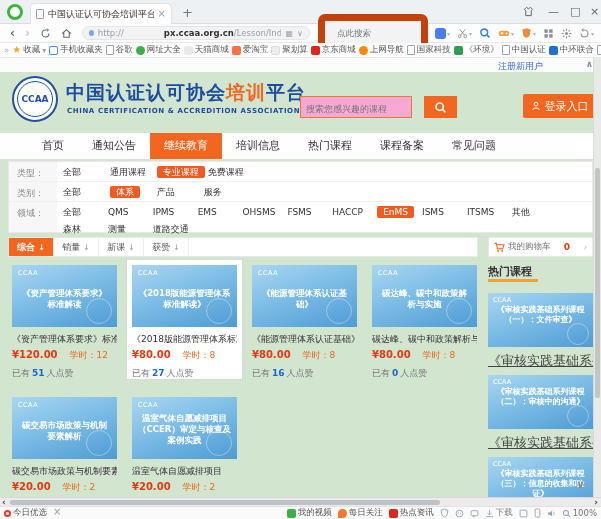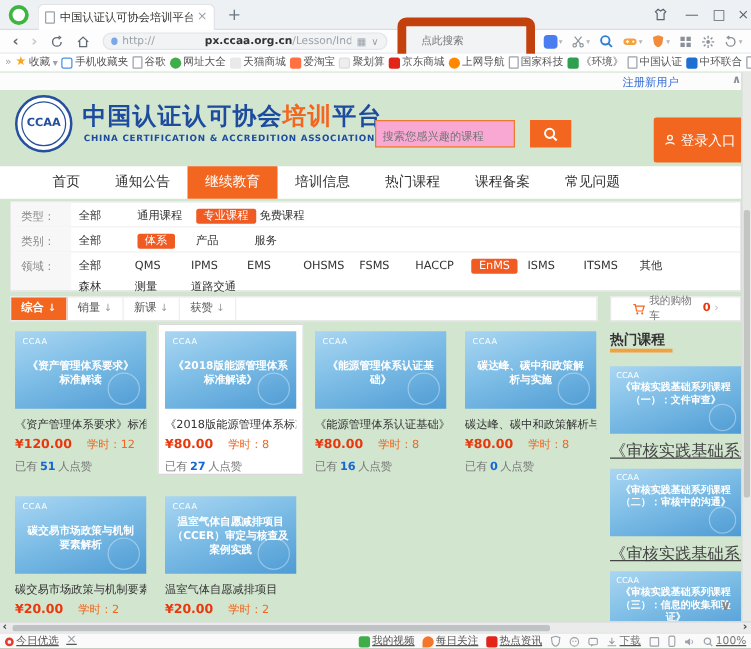--- a/index.html
+++ b/index.html
@@ -43,21 +43,21 @@
   #collapse{position:absolute;right:8px;top:1px;font-size:9px;color:#8a9097;font-weight:bold;}
 
   #emblem{position:absolute;left:12px;top:18px;width:46px;height:46px;border:2px solid #24509e;border-radius:50%;background:#fff;display:flex;align-items:center;justify-content:center;}
   #emblem .inner{width:36px;height:36px;border:1px solid #24509e;border-radius:50%;display:flex;align-items:center;justify-content:center;font-size:9px;font-weight:bold;color:#24509e;}
   #brandtitle{position:absolute;left:66px;top:22px;font-size:19px;font-weight:bold;letter-spacing:1px;color:#1d4c9f;white-space:nowrap;}
   #brandtitle .org{color:#f2661f;}
   #brandsub{position:absolute;left:67px;top:49px;font-size:7px;font-weight:bold;letter-spacing:.6px;color:#1d4c9f;white-space:nowrap;}
   #psearch{position:absolute;left:300px;top:38px;width:112px;height:22px;background:#f9a8d4;border:1px solid #ee7b2d;}
   #psearch input{border:none;outline:none;width:100%;height:100%;font-size:9px;color:#555;padding:0 5px;background:transparent;}
   #psearchbtn{position:absolute;left:424px;top:38px;width:33px;height:22px;background:#f2661f;display:flex;align-items:center;justify-content:center;color:#fff;}
-  #loginbtn{position:absolute;left:523px;top:36px;width:73px;height:36px;background:#f2661f;border-radius:2px;display:flex;align-items:center;justify-content:center;gap:4px;color:#fff;font-size:11px;}
+  #loginbtn{position:absolute;left:523px;top:36px;width:73px;height:24px;background:#f2661f;border-radius:2px;display:flex;align-items:center;justify-content:center;gap:4px;color:#fff;font-size:11px;}
 
   #mainnav{position:absolute;left:0;top:75px;width:601px;height:26px;background:#fff;display:flex;align-items:stretch;padding-left:28px;}
   .nav-it{font-size:11px;color:#333;line-height:26px;padding:0 14px;white-space:nowrap;}
   .nav-it.act{background:#f2661f;color:#fff;}
 
   #filters{position:absolute;left:8px;top:103px;width:585px;height:72px;background:#fff;border:1px solid #e8e8e8;}
   .frow{display:flex;border-bottom:1px solid #f1f1f1;}
   .frow:last-child{border-bottom:none;}
   .flabel{width:48px;background:#f7f7f7;color:#888;font-size:9px;padding:5px 0 0 8px;}
   .fopts{flex:1;padding:4px 0 0 6px;font-size:9px;color:#333;}
@@ -65,21 +65,21 @@
   .cell3{min-width:42px;}
   .opt{color:#333;margin-top:22px;}
   .opt.sel{background:#f05a23;color:#fff;padding:1px 6px;border-radius:2px;}
 
   #sortbar{position:absolute;left:8px;top:179px;width:470px;height:20px;background:#fff;border:1px solid #e8e8e8;display:flex;}
   .sort-it{width:45px;text-align:center;font-size:9px;color:#555;line-height:18px;border-right:1px solid #eee;}
   .sort-it.act{background:#f2661f;color:#fff;font-weight:bold;}
   .sort-it .ar{font-size:8px;color:#999;}
   .sort-it.act .ar{color:#fff;}
 
-  #cartbox{position:absolute;left:488px;top:179px;width:105px;height:20px;background:#fff;border:1px solid #e8e8e8;display:flex;align-items:center;padding:0 17px;gap:3px;}
+  #cartbox{position:absolute;left:488px;top:179px;width:105px;height:20px;background:#fff;border:1px solid #e8e8e8;display:flex;align-items:center;padding:0 5px;gap:3px;}
   #cartbox .lbl{font-size:8.5px;color:#777;}
   #cartbox .cnt{font-size:9px;color:#e8380d;font-weight:bold;flex:1;text-align:center;}
   #cartbox .arr{font-size:9px;color:#bbb;}
 
   .card{position:absolute;width:105px;}
   .hlbox{position:absolute;left:126px;top:201px;width:117px;height:121px;background:#fff;border:1px solid #d9d9d9;}
   .thumb{position:relative;width:105px;height:62px;background:linear-gradient(160deg,#aad6f2 0%,#7dbde6 45%,#4e9bd4 100%);display:flex;align-items:center;justify-content:center;overflow:hidden;}
   .thumb .ccaa{position:absolute;left:6px;top:4px;font-size:6.5px;color:#fff;letter-spacing:.5px;}
   .thumb .tt{font-size:8.5px;font-weight:bold;color:#fff;text-align:center;padding:0 6px;margin-top:6px;line-height:11px;}
   .wm{position:absolute;right:5px;bottom:3px;width:26px;height:26px;border:1px solid rgba(255,255,255,.35);border-radius:50%;}
@@ -100,21 +100,21 @@
   #floatdown{position:absolute;left:576px;top:420px;font-size:11px;color:#888;font-weight:bold;}
 
   
   #vscroll{position:absolute;left:593px;top:58px;width:8px;height:439px;background:#e7eae6;border-left:1px solid #d7dad6;}
   #vthumb{position:absolute;left:1px;top:110px;width:5px;height:230px;background:#c2c5c2;border-radius:2px;}
   #hscroll{position:absolute;left:0;top:497px;width:601px;height:9px;background:#ebebeb;border-top:1px solid #d8d8d8;}
   #hthumb{position:absolute;left:10px;top:2px;width:430px;height:5px;background:#bfc3c6;border-radius:2px;}
   .harr{position:absolute;top:-1px;font-size:9px;font-weight:bold;color:#444;}
 
   
-  #statusbar{position:absolute;left:0;top:506px;width:601px;height:13px;background:#fafafa;border-top:1px solid #e3e3e3;display:flex;align-items:flex-start;font-size:8.5px;color:#555;padding:0 4px;gap:6px;text-decoration:underline;}
+  #statusbar{position:absolute;left:0;top:506px;width:601px;height:13px;background:#fafafa;border-top:1px solid #e3e3e3;display:flex;align-items:flex-start;font-size:8.5px;color:#555;padding:0 4px;gap:6px;}
   .ring{width:7px;height:7px;border:2px solid #e23b2e;border-radius:50%;}
   #news{color:#333;text-decoration:underline;white-space:nowrap;overflow:hidden;}
   #sright{margin-left:auto;display:flex;align-items:center;gap:6px;}
   .ssq{width:9px;height:9px;border-radius:2px;display:inline-block;}
   .gico{color:#9aa1a9;display:flex;align-items:center;}
   .sgrp{display:flex;align-items:center;gap:2px;white-space:nowrap;}
 </style>
 </head>
 <body>
 

